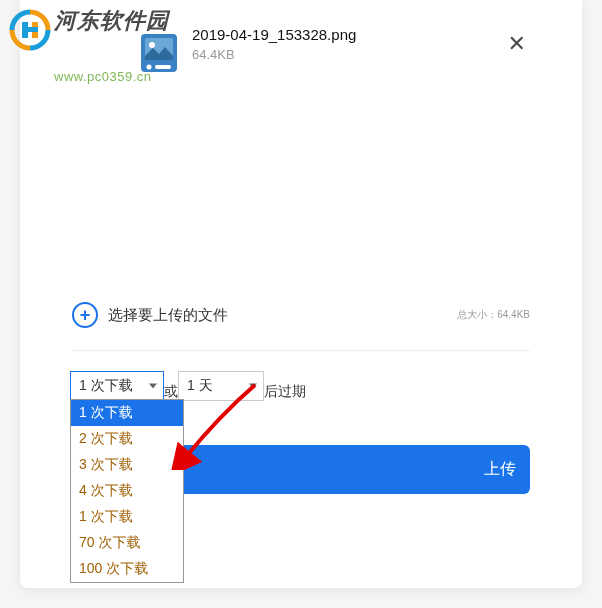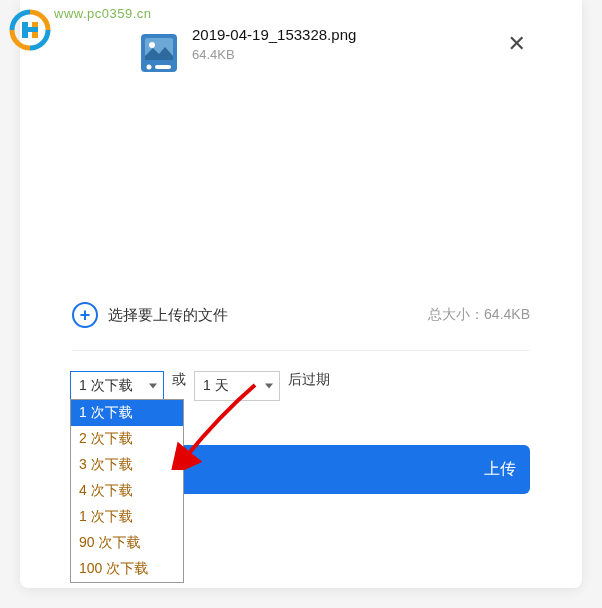--- a/index.html
+++ b/index.html
@@ -33,20 +33,21 @@
       font-size: 22px;
       font-weight: bold;
       color: #4a4a4a;
       font-style: italic;
       letter-spacing: 1px;
     }
     .watermark-text .site-url {
       font-size: 13px;
       color: #7fb956;
       letter-spacing: 0.5px;
+      margin-top: 33px;
     }
     .main-card {
       position: absolute;
       top: 0;
       left: 20px;
       right: 20px;
       bottom: 20px;
       background: #fff;
       border-radius: 0 0 8px 8px;
       box-shadow: 0 2px 12px rgba(0,0,0,0.08);
@@ -107,33 +108,32 @@
       border: 2px solid #1a73e8;
       border-radius: 50%;
       display: flex;
       align-items: center;
       justify-content: center;
       color: #1a73e8;
       font-size: 18px;
       font-weight: bold;
     }
     .total-size {
-      font-size: 14px;
+      font-size: 10px;
       color: #999;
     }
     .divider {
       height: 1px;
       background: #eee;
       margin: 0 40px;
     }
     .options-row {
       padding: 20px 38px 16px 38px;
       display: flex;
-      align-items: flex-start;
-      gap: 8px;
+      align-items: flex-end;
       color: #333;
       font-size: 14px;
       position: relative;
     }
     .select-box {
       border: 1px solid #1a73e8;
       padding: 5px 22px 5px 8px;
       font-size: 14px;
       color: #333;
       background: #fff;
@@ -201,20 +201,21 @@
     <path d="M22 4 A18 18 0 0 1 40 22" fill="none" stroke="#f39c12" stroke-width="5"></path>
     <path d="M40 22 A18 18 0 0 1 22 40" fill="none" stroke="#1a9edb" stroke-width="5"></path>
     <path d="M22 40 A18 18 0 0 1 4 22" fill="none" stroke="#f39c12" stroke-width="5"></path>
     <path d="M4 22 A18 18 0 0 1 22 4" fill="none" stroke="#1a9edb" stroke-width="5"></path>
     <rect x="14" y="14" width="6" height="16" fill="#1a9edb"></rect>
     <rect x="24" y="14" width="6" height="16" fill="#f39c12"></rect>
     <rect x="14" y="19" width="16" height="5" fill="#1a9edb"></rect>
   </svg>
 </div>
 <div class="watermark-text">
+  <div class="site-name">河东软件园</div>
   <div class="site-url">www.pc0359.cn</div>
 </div>
 
 <div class="main-card">
 
   <div class="file-item">
     <svg class="file-icon" viewBox="0 0 40 42">
       <rect x="2" y="2" width="36" height="38" rx="4" fill="#3b82c4"></rect>
       <rect x="6" y="6" width="28" height="22" rx="2" fill="#6ba8d6"></rect>
       <circle cx="13" cy="13" r="3" fill="#fff"></circle>
@@ -252,21 +253,21 @@
       <span class="select-arrow"></span>
     </div>
     <span>后过期</span>
 
     <div class="dropdown-menu">
       <div class="option selected">1 次下载</div>
       <div class="option">2 次下载</div>
       <div class="option">3 次下载</div>
       <div class="option">4 次下载</div>
       <div class="option">1 次下载</div>
-      <div class="option">90 次下载</div>
+      <div class="option">70 次下载</div>
       <div class="option">100 次下载</div>
     </div>
   </div>
 
   <div class="upload-button">上传</div>
 
 </div>
 
 <svg class="red-arrow" width="100" height="90" viewBox="0 0 100 90">
   <defs>

